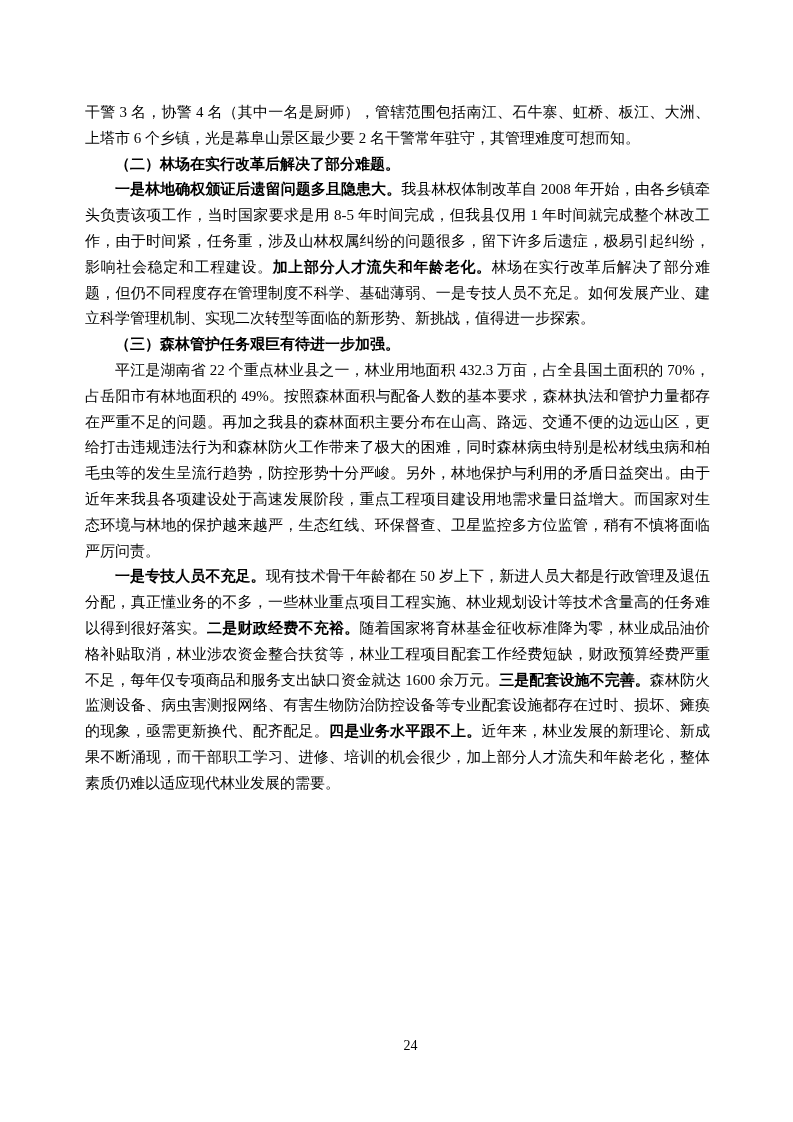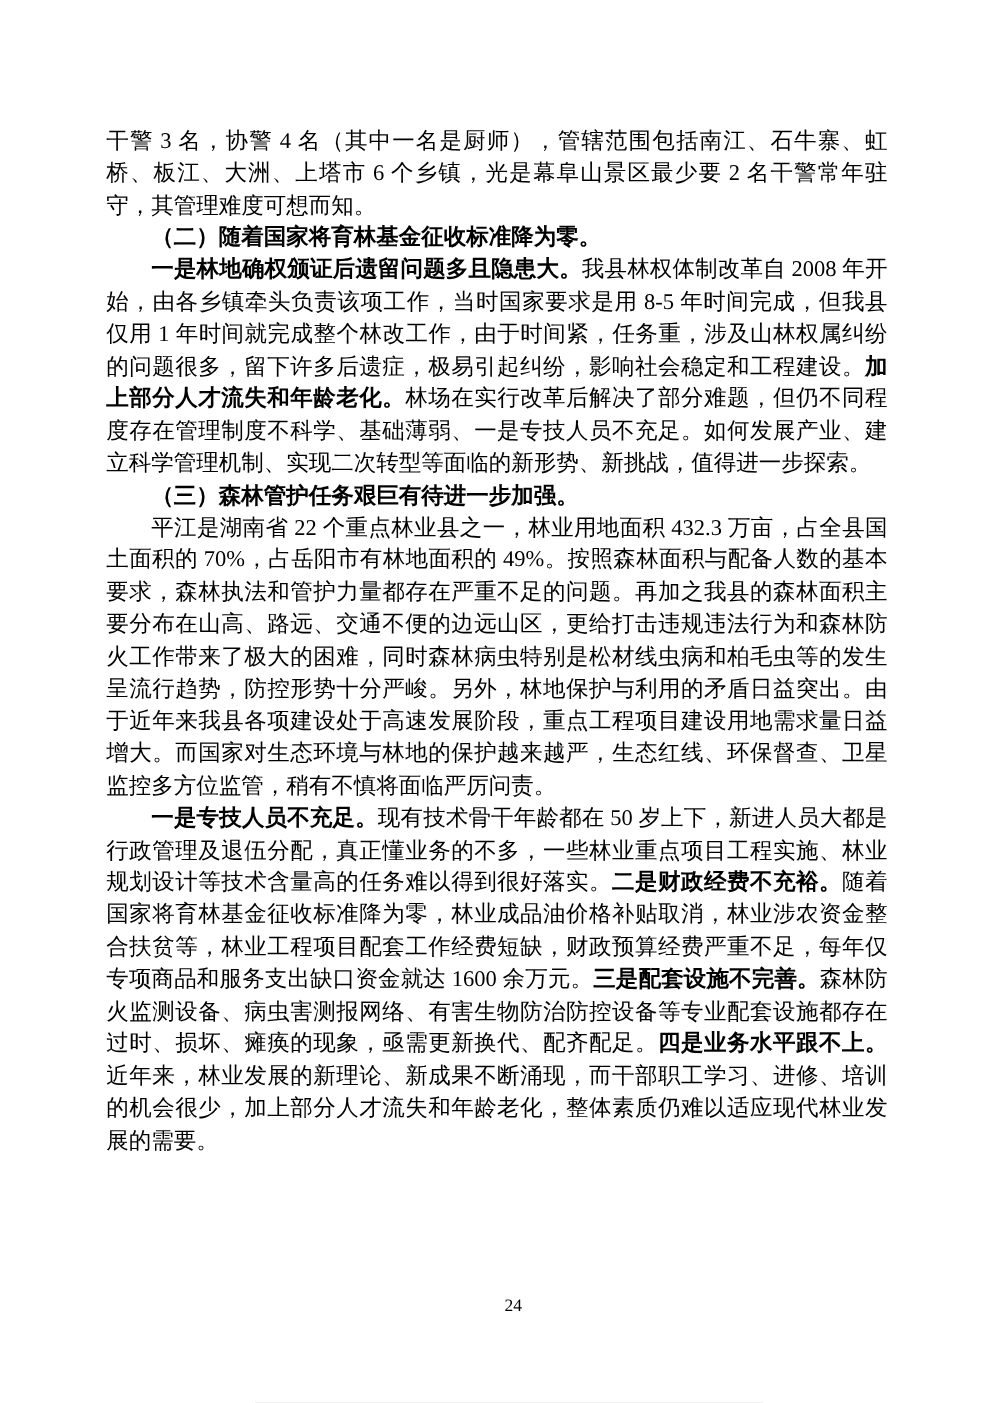--- a/index.html
+++ b/index.html
@@ -12,21 +12,21 @@
     background: #ffffff;
     color: #000000;
     font-family: "Liberation Serif", "DejaVu Serif", serif;
     overflow: hidden;
   }
   .content {
     position: absolute;
     top: 100px;
     left: 85px;
     width: 625px;
-    font-size: 18px;
+    font-size: 15px;
     line-height: 25.8px;
     text-align: justify;
     text-justify: inter-ideograph;
     overflow-wrap: break-word;
   }
   .para { text-indent: 2em; }
   .para.no-indent { text-indent: 0; }
   .b { font-weight: bold; }
   .page-number {
     position: absolute;
@@ -40,21 +40,21 @@
   }
 </style>
 </head>
 <body>
 
 <div class="page">
   <div class="content">
 
     <p class="para no-indent"><span class="r">干警 3 名，协警 4 名（其中一名是厨师），管辖范围包括南江、石牛寨、虹桥、板江、大洲、上塔市 6 个乡镇，光是幕阜山景区最少要 2 名干警常年驻守，其管理难度可想而知。</span></p>
 
-    <p class="para"><span class="r b">（二）随着国家将育林基金征收标准降为零。</span></p>
+    <p class="para"><span class="r b">（二）林场在实行改革后解决了部分难题。</span></p>
 
     <p class="para"><span class="r b">一是林地确权颁证后遗留问题多且隐患大。</span><span class="r">我县林权体制改革自 2008 年开始，由各乡镇牵头负责该项工作，当时国家要求是用 8-5 年时间完成，但我县仅用 1 年时间就完成整个林改工作，由于时间紧，任务重，涉及山林权属纠纷的问题很多，留下许多后遗症，极易引起纠纷，影响社会稳定和工程建设。</span><span class="r b">加上部分人才流失和年龄老化。</span><span class="r">林场在实行改革后解决了部分难题，但仍不同程度存在管理制度不科学、基础薄弱、一是专技人员不充足。如何发展产业、建立科学管理机制、实现二次转型等面临的新形势、新挑战，值得进一步探索。</span></p>
 
     <p class="para"><span class="r b">（三）森林管护任务艰巨有待进一步加强。</span></p>
 
     <p class="para"><span class="r">平江是湖南省 22 个重点林业县之一，林业用地面积 432.3 万亩，占全县国土面积的 70%，占岳阳市有林地面积的 49%。按照森林面积与配备人数的基本要求，森林执法和管护力量都存在严重不足的问题。再加之我县的森林面积主要分布在山高、路远、交通不便的边远山区，更给打击违规违法行为和森林防火工作带来了极大的困难，同时森林病虫特别是松材线虫病和柏毛虫等的发生呈流行趋势，防控形势十分严峻。另外，林地保护与利用的矛盾日益突出。由于近年来我县各项建设处于高速发展阶段，重点工程项目建设用地需求量日益增大。而国家对生态环境与林地的保护越来越严，生态红线、环保督查、卫星监控多方位监管，稍有不慎将面临严厉问责。</span></p>
 
 
     <p class="para"><span class="r b">一是专技人员不充足。</span><span class="r">现有技术骨干年龄都在 50 岁上下，新进人员大都是行政管理及退伍分配，真正懂业务的不多，一些林业重点项目工程实施、林业规划设计等技术含量高的任务难以得到很好落实。</span><span class="r b">二是财政经费不充裕。</span><span class="r">随着国家将育林基金征收标准降为零，林业成品油价格补贴取消，林业涉农资金整合扶贫等，林业工程项目配套工作经费短缺，财政预算经费严重不足，每年仅专项商品和服务支出缺口资金就达 1600 余万元。</span><span class="r b">三是配套设施不完善。</span><span class="r">森林防火监测设备、病虫害测报网络、有害生物防治防控设备等专业配套设施都存在过时、损坏、瘫痪的现象，亟需更新换代、配齐配足。</span><span class="r b">四是业务水平跟不上。</span><span class="r">近年来，林业发展的新理论、新成果不断涌现，而干部职工学习、进修、培训的机会很少，加上部分人才流失和年龄老化，整体素质仍难以适应现代林业发展的需要。</span></p>
 

